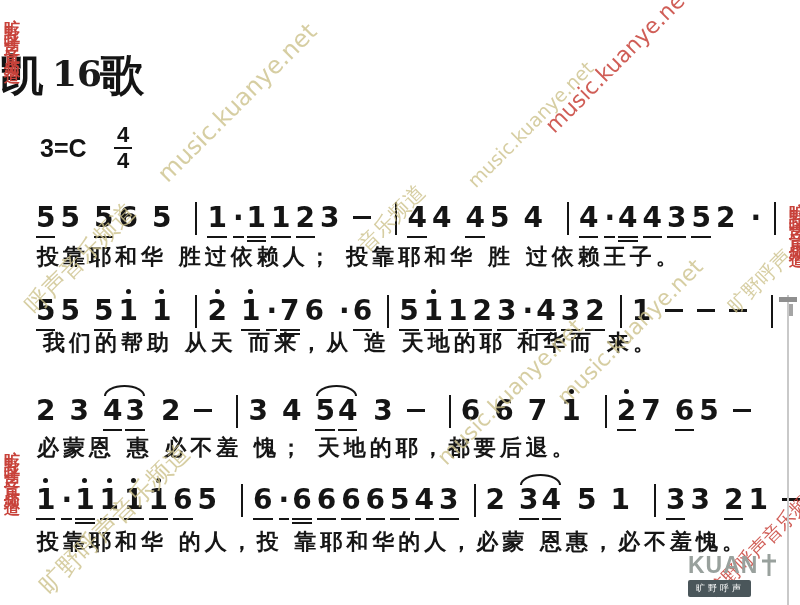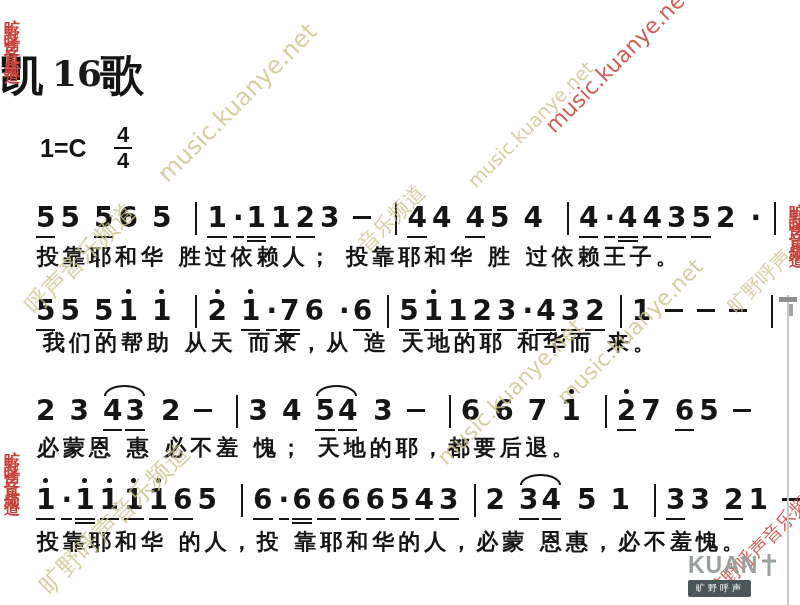--- a/index.html
+++ b/index.html
@@ -52,21 +52,21 @@
   .logo-top{display:flex;align-items:center;gap:2px;font-size:23px;font-weight:bold;
     letter-spacing:1px;line-height:24px;}
   .logo-tag{background:#4a565a;color:#ffffff;font-size:9px;letter-spacing:3px;
     padding:2px 7px 2px 8px;border-radius:2px;width:fit-content;margin-top:2px;}
 </style>
 </head>
 <body>
 
 <div class="page-number">16</div>
 <div class="title">凯 歌</div>
-<div class="keysig">1=C</div>
+<div class="keysig">3=C</div>
 <div class="timesig">
   <span class="tnum">4</span>
   <span class="tbar"></span>
   <span class="tnum">4</span>
 </div>
 
 <div id="score">
     <div class="notes-row" style="top: 191px;">
       <span class="note tight">
         <span class="top"></span>

